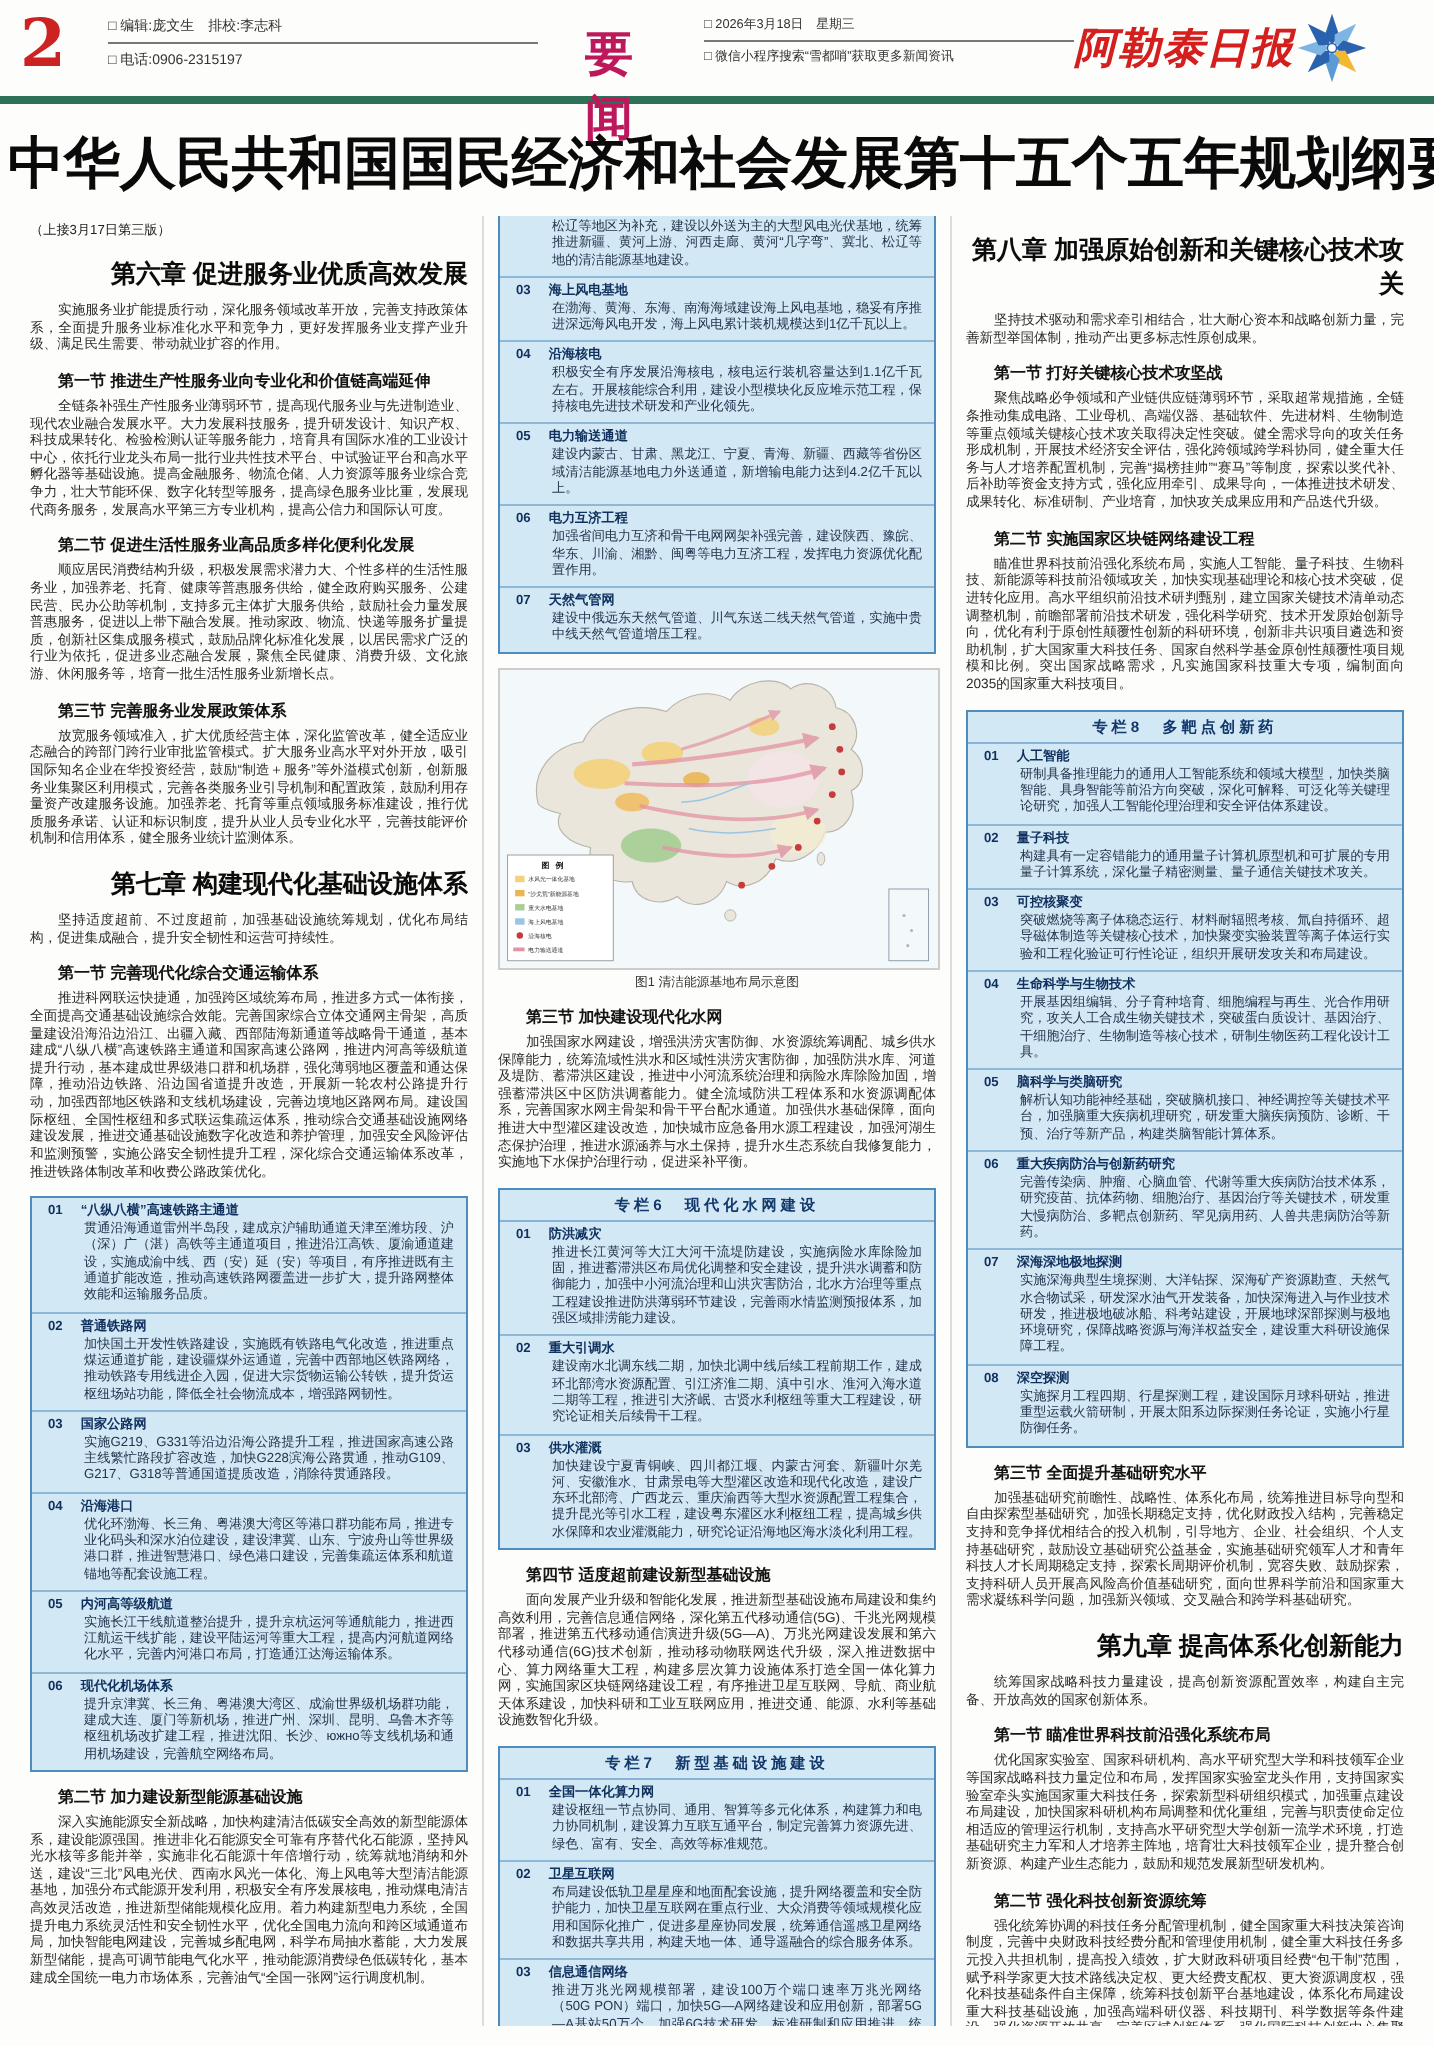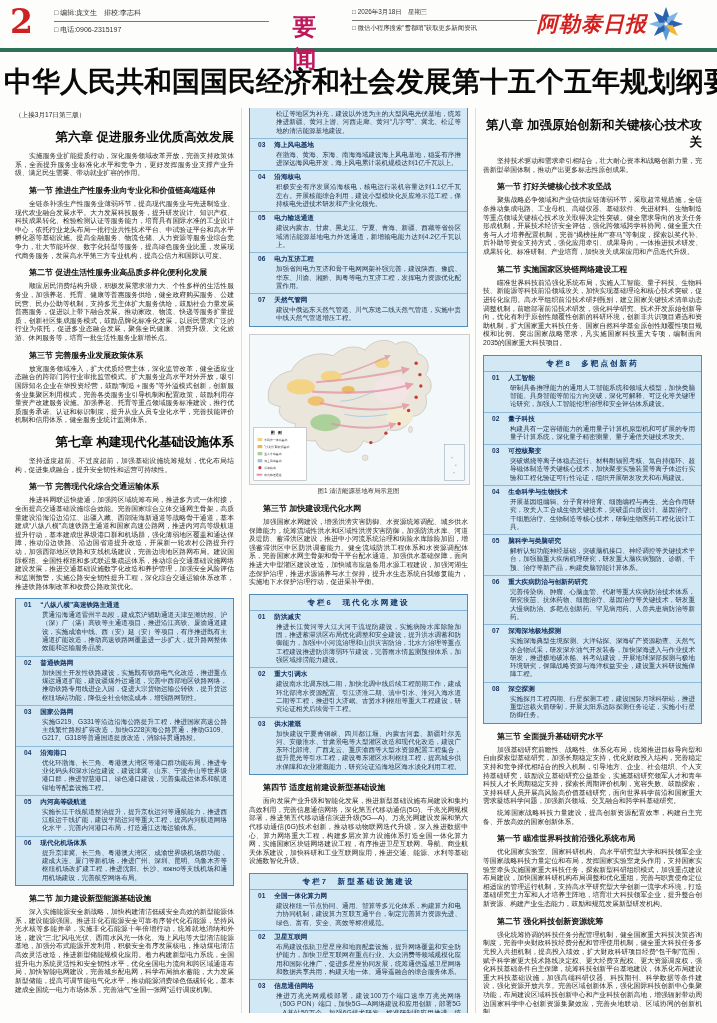--- a/index.html
+++ b/index.html
@@ -281,20 +281,21 @@
             <div class="bi-head"><span class="bi-no">07</span>深海深地极地探测</div>
             <div class="bi-text">实施深海典型生境探测、大洋钻探、深海矿产资源勘查、天然气水合物试采，研发深水油气开发装备，加快深海进入与作业技术研发，推进极地破冰船、科考站建设，开展地球深部探测与极地环境研究，保障战略资源与海洋权益安全，建设重大科研设施保障工程。</div>
           </div>
           <div class="bi">
             <div class="bi-head"><span class="bi-no">08</span>深空探测</div>
             <div class="bi-text">实施探月工程四期、行星探测工程，建设国际月球科研站，推进重型运载火箭研制，开展太阳系边际探测任务论证，实施小行星防御任务。</div>
           </div>
         </div>
         <h3 class="section">第三节 全面提升基础研究水平</h3>
         <p class="para">加强基础研究前瞻性、战略性、体系化布局，统筹推进目标导向型和自由探索型基础研究，加强长期稳定支持，优化财政投入结构，完善稳定支持和竞争择优相结合的投入机制，引导地方、企业、社会组织、个人支持基础研究，鼓励设立基础研究公益基金，实施基础研究领军人才和青年科技人才长周期稳定支持，探索长周期评价机制，宽容失败、鼓励探索，支持科研人员开展高风险高价值基础研究，面向世界科学前沿和国家重大需求凝练科学问题，加强新兴领域、交叉融合和跨学科基础研究。</p>
+        <h2 class="chapter">第九章 提高体系化创新能力</h2>
         <p class="para">统筹国家战略科技力量建设，提高创新资源配置效率，构建自主完备、开放高效的国家创新体系。</p>
         <h3 class="section">第一节 瞄准世界科技前沿强化系统布局</h3>
         <p class="para">优化国家实验室、国家科研机构、高水平研究型大学和科技领军企业等国家战略科技力量定位和布局，发挥国家实验室龙头作用，支持国家实验室牵头实施国家重大科技任务，探索新型科研组织模式，加强重点建设布局建设，加快国家科研机构布局调整和优化重组，完善与职责使命定位相适应的管理运行机制，支持高水平研究型大学创新一流学术环境，打造基础研究主力军和人才培养主阵地，培育壮大科技领军企业，提升整合创新资源、构建产业生态能力，鼓励和规范发展新型研发机构。</p>
         <h3 class="section">第二节 强化科技创新资源统筹</h3>
         <p class="para">强化统筹协调的科技任务分配管理机制，健全国家重大科技决策咨询制度，完善中央财政科技经费分配和管理使用机制，健全重大科技任务多元投入共担机制，提高投入绩效，扩大财政科研项目经费“包干制”范围，赋予科学家更大技术路线决定权、更大经费支配权、更大资源调度权，强化科技基础条件自主保障，统筹科技创新平台基地建设，体系化布局建设重大科技基础设施，加强高端科研仪器、科技期刊、科学数据等条件建设，强化资源开放共享。完善区域创新体系，强化国际科技创新中心集聚功能，布局建设区域科技创新中心和产业科技创新高地，增强辐射带动周边国家科学中心创新资源集聚效应，完善央地联动、区域协同的创新机制。</p>
       </div>
     </div>
 </div>
 
 </body></html>

